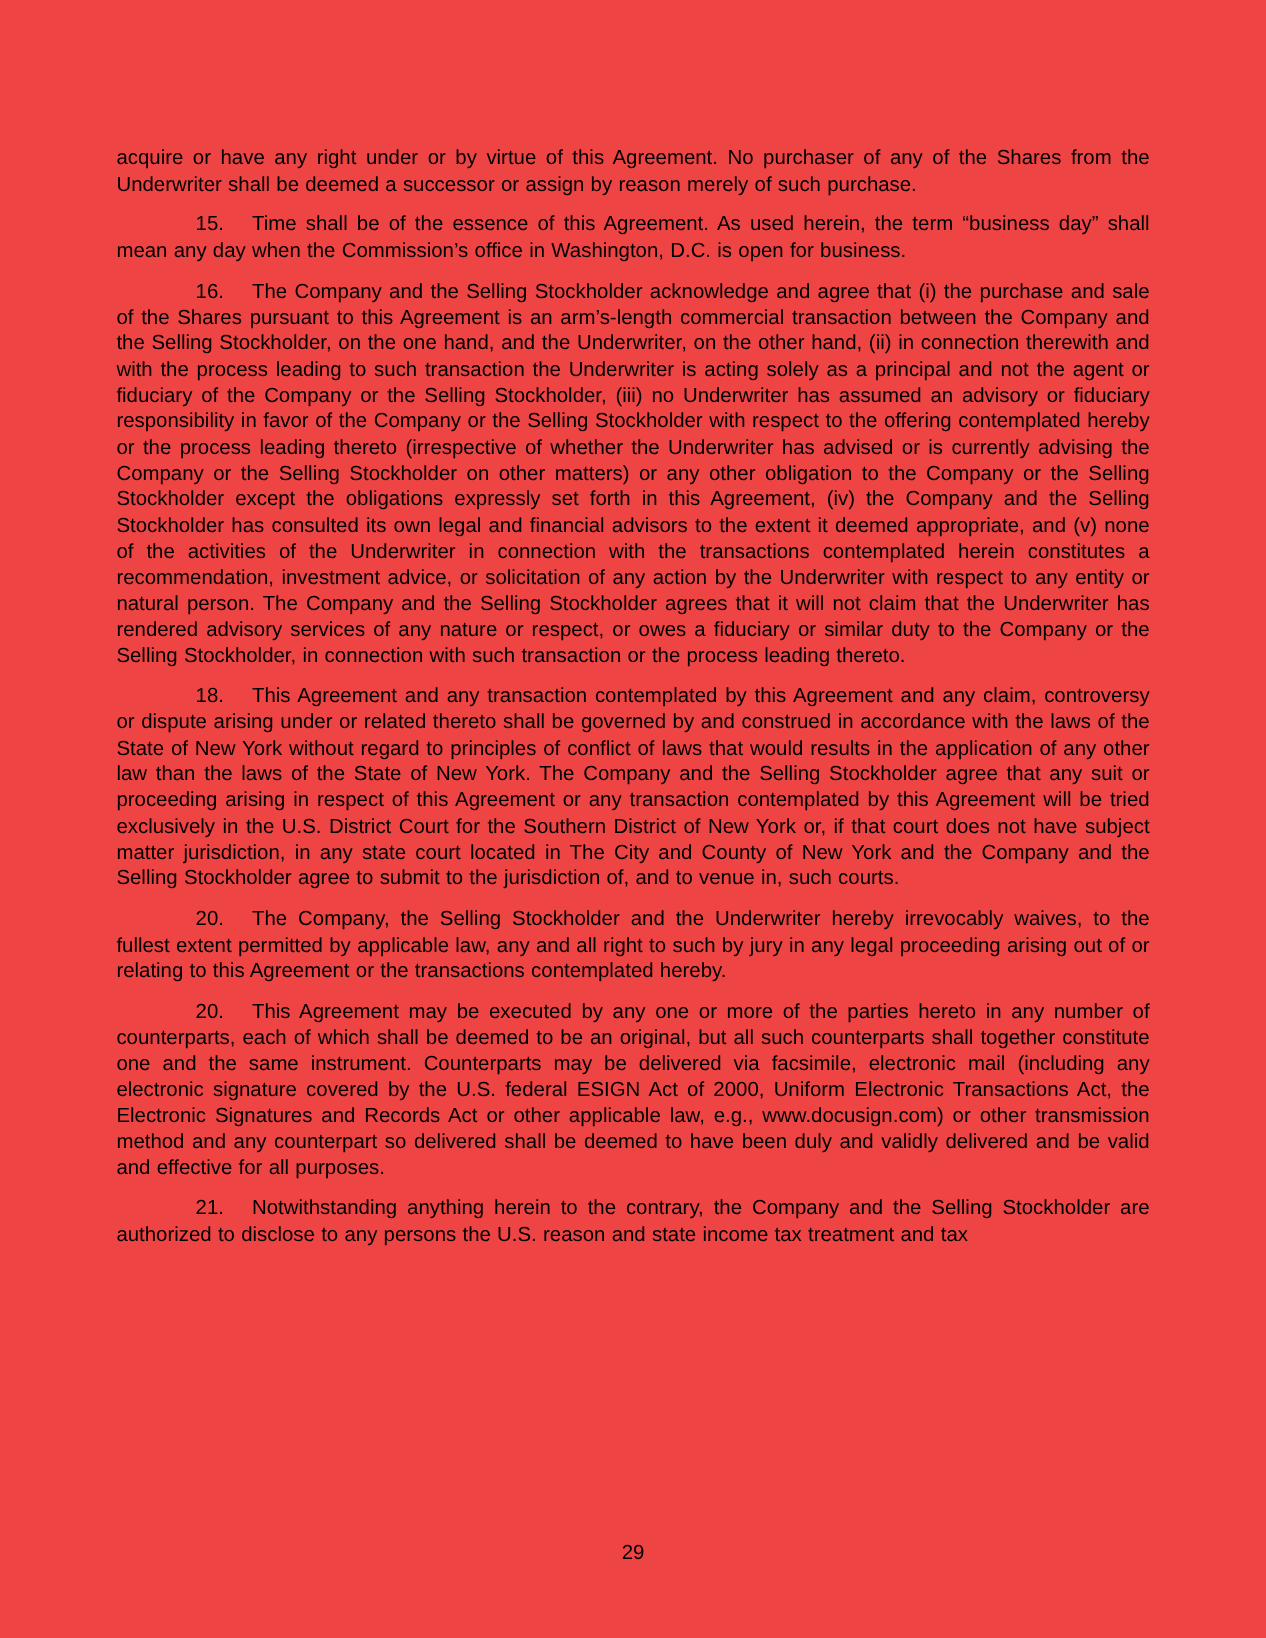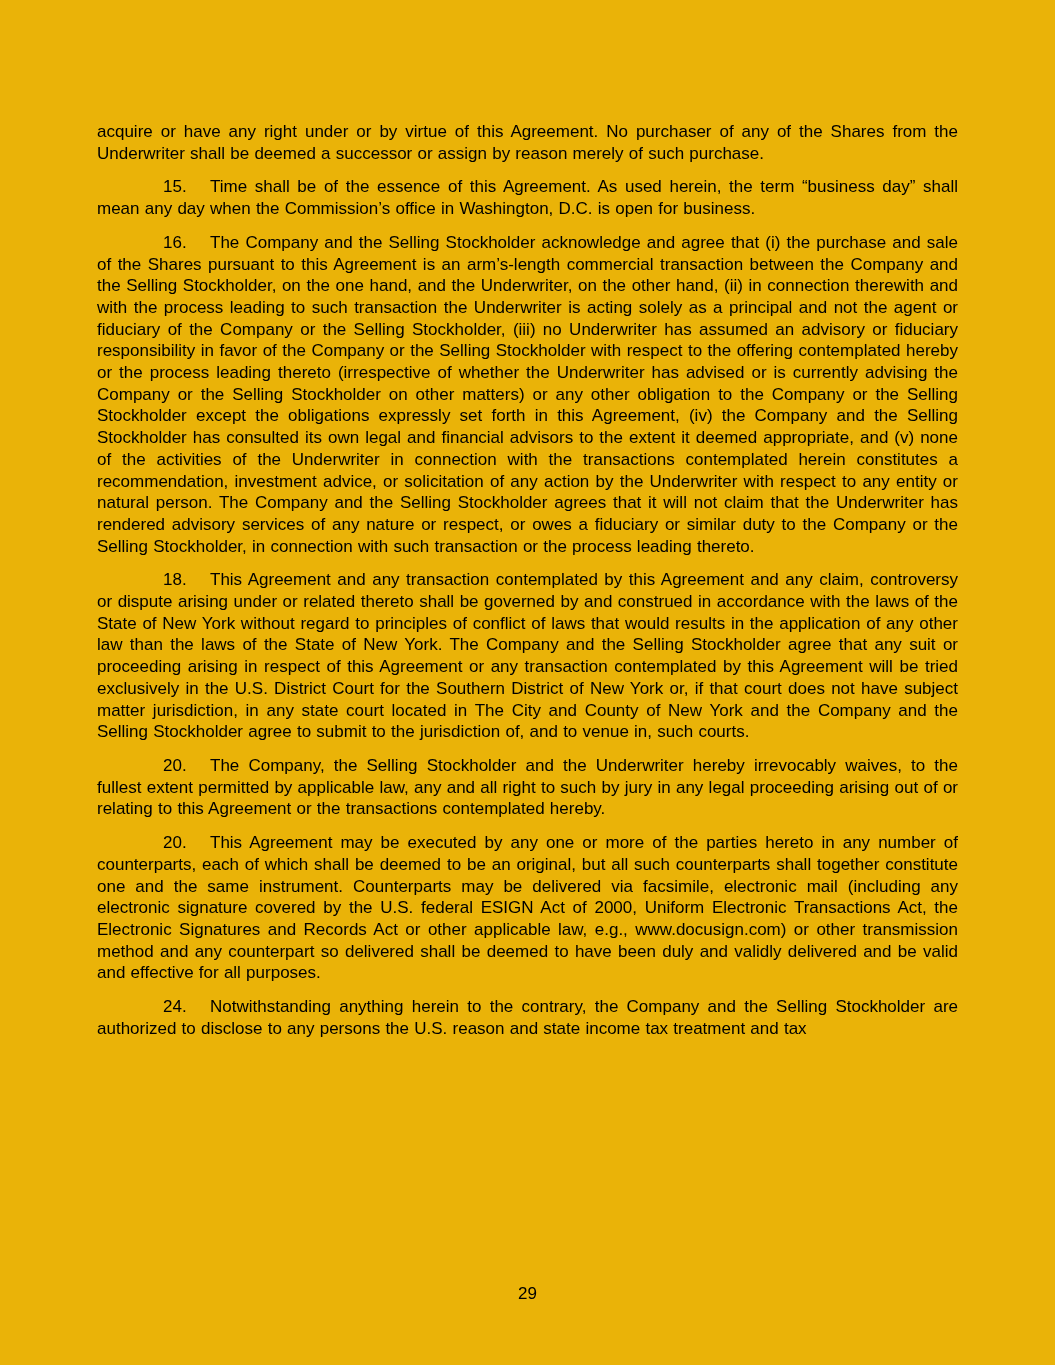--- a/index.html
+++ b/index.html
@@ -13,21 +13,21 @@
     position: relative;
     font-family: "Liberation Sans", "DejaVu Sans", sans-serif;
     color: #000000;
   }
   .page {
     position: absolute;
     top: 0;
     left: 0;
     width: 1055px;
     height: 1365px;
-    background: #eab308;
+    background: #ef4444;
     overflow: hidden;
   }
   .content {
     position: absolute;
     left: 97px;
     top: 121px;
     width: 861px;
   }
   p.para {
     margin: 0 0 12px 0;
@@ -67,18 +67,18 @@
 
     <p class="para indented"><span class="para-num">16.</span><span>The Company and the Selling Stockholder acknowledge and agree that (i) the purchase and sale of the Shares pursuant to this Agreement is an arm’s-length commercial transaction between the Company and the Selling Stockholder, on the one hand, and the Underwriter, on the other hand, (ii) in connection therewith and with the process leading to such transaction the Underwriter is acting solely as a principal and not the agent or fiduciary of the Company or the Selling Stockholder, (iii) no Underwriter has assumed an advisory or fiduciary responsibility in favor of the Company or the Selling Stockholder with respect to the offering contemplated hereby or the process leading thereto (irrespective of whether the Underwriter has advised or is currently advising the Company or the Selling Stockholder on other matters) or any other obligation to the Company or the Selling Stockholder except the obligations expressly set forth in this Agreement, (iv) the Company and the Selling Stockholder has consulted its own legal and financial advisors to the extent it deemed appropriate, and (v) none of the activities of the Underwriter in connection with the transactions contemplated herein constitutes a recommendation, investment advice, or solicitation of any action by the Underwriter with respect to any entity or natural person.  The Company and the Selling Stockholder agrees that it will not claim that the Underwriter has rendered advisory services of any nature or respect, or owes a fiduciary or similar duty to the Company or the Selling Stockholder, in connection with such transaction or the process leading thereto.</span></p>
 
 
     <p class="para indented"><span class="para-num">18.</span><span>This Agreement and any transaction contemplated by this Agreement and any claim, controversy or dispute arising under or related thereto shall be governed by and construed in accordance with the laws of the State of New York without regard to principles of conflict of laws that would results in the application of any other law than the laws of the State of New York. The Company and the Selling Stockholder agree that any suit or proceeding arising in respect of this Agreement or any transaction contemplated by this Agreement will be tried exclusively in the U.S. District Court for the Southern District of New York or, if that court does not have subject matter jurisdiction, in any state court located in The City and County of New York and the Company and the Selling Stockholder agree to submit to the jurisdiction of, and to venue in, such courts.</span></p>
 
     <p class="para indented"><span class="para-num">20.</span><span>The Company, the Selling Stockholder and the Underwriter hereby irrevocably waives, to the fullest extent permitted by applicable law, any and all right to such by jury in any legal proceeding arising out of or relating to this Agreement or the transactions contemplated hereby.</span></p>
 
     <p class="para indented"><span class="para-num">20.</span><span>This Agreement may be executed by any one or more of the parties hereto in any number of counterparts, each of which shall be deemed to be an original, but all such counterparts shall together constitute one and the same instrument.  Counterparts may be delivered via facsimile, electronic mail (including any electronic signature covered by the U.S. federal ESIGN Act of 2000, Uniform Electronic Transactions Act, the Electronic Signatures and Records Act or other applicable law, e.g., www.docusign.com) or other transmission method and any counterpart so delivered shall be deemed to have been duly and validly delivered and be valid and effective for all purposes.</span></p>
 
-    <p class="para indented"><span class="para-num">24.</span><span>Notwithstanding anything herein to the contrary, the Company and the Selling Stockholder are authorized to disclose to any persons the U.S. reason and state income tax treatment and tax</span></p>
+    <p class="para indented"><span class="para-num">21.</span><span>Notwithstanding anything herein to the contrary, the Company and the Selling Stockholder are authorized to disclose to any persons the U.S. reason and state income tax treatment and tax</span></p>
 
   </div>
 
   <div class="page-number">29</div>
 </div>
 
 </body></html>

